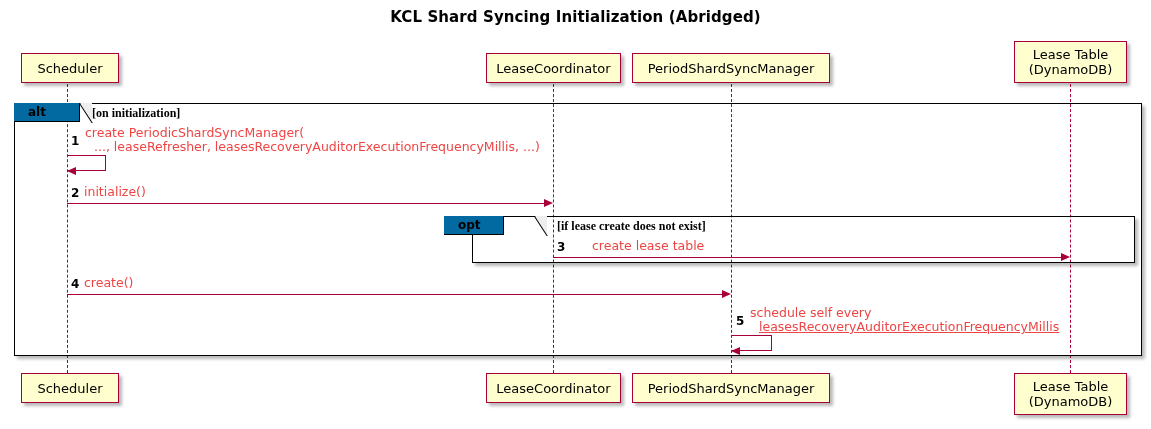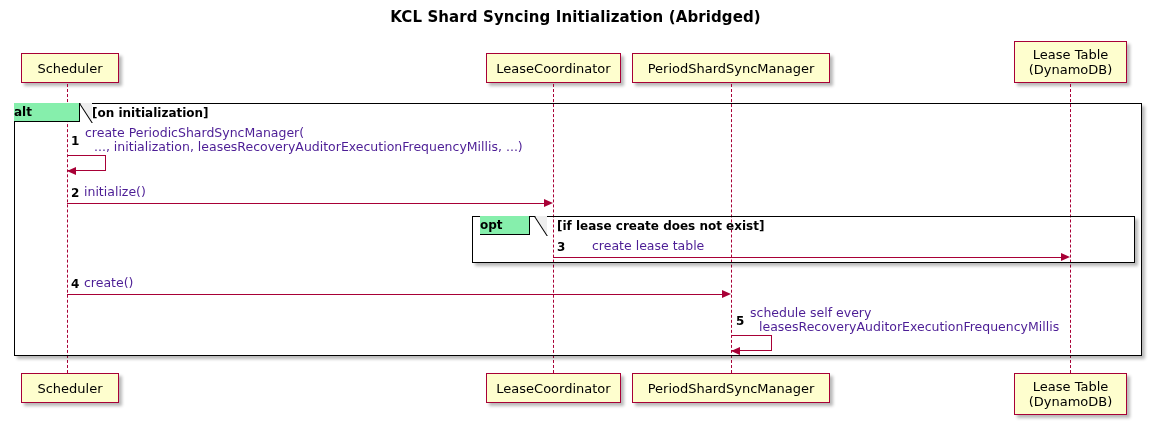--- a/index.html
+++ b/index.html
@@ -59,40 +59,42 @@
     position: absolute;
     box-sizing: border-box;
     border: 1.5px solid #000000;
     background: transparent;
     box-shadow: 3px 3px 3px rgba(0,0,0,0.28);
   }
   .group-tab {
     position: absolute;
     box-sizing: border-box;
     height: 19px;
-    background: #86efac;
+    background: #0369a1;
     border-right: 1.5px solid #000000;
     border-bottom: 1.5px solid #000000;
     font-size: 12px;
     font-weight: bold;
     color: #000000;
     display: flex;
     align-items: center;
+    padding-left: 14px;
   }
   .group-tab-corner {
     position: absolute;
     width: 0; height: 0;
     border-style: solid;
   }
   .group-label {
     position: absolute;
     font-size: 12px;
     font-weight: bold;
     color: #000000;
     white-space: nowrap;
+    font-family: Liberation Serif, serif;
   }
 
   
   .msg-line {
     position: absolute;
     height: 0;
     border-top: 1px solid #A80036;
   }
   .msg-arrow-right {
     position: absolute;
@@ -104,21 +106,21 @@
   .msg-arrow-left {
     position: absolute;
     width: 0; height: 0;
     border-top: 4px solid transparent;
     border-bottom: 4px solid transparent;
     border-right: 9px solid #A80036;
   }
   .msg-text {
     position: absolute;
     font-size: 12.5px;
-    color: #4c1d95;
+    color: #ef4444;
     white-space: nowrap;
     line-height: 14px;
   }
   .msg-num {
     position: absolute;
     font-size: 12px;
     font-weight: bold;
     color: #000000;
     white-space: nowrap;
   }
@@ -171,32 +173,32 @@
 <div style="position:absolute; left:79px; top:103px; width:15px; height:20px; overflow:hidden;">
   <div style="position:absolute; left:-1px; top:-1px; width:20px; height:26px;
               border-left:1.5px solid #000; transform-origin: top left;
               transform: rotate(-33deg);"></div>
 </div>
 
 <div class="group-label" style="left:92px; top:106px;">[on initialization]</div>
 
 <div class="msg-num" style="left:71px; top:134px;">1</div>
 <div class="msg-text" style="left:85px; top:126px;">create PeriodicShardSyncManager(</div>
-<div class="msg-text" style="left:94px; top:140px;">..., initialization, leasesRecoveryAuditorExecutionFrequencyMillis, ...)</div>
+<div class="msg-text" style="left:94px; top:140px;">..., leaseRefresher, leasesRecoveryAuditorExecutionFrequencyMillis, ...)</div>
 <div class="self-loop" style="left:67px; top:155px; width:39px; height:16px;"></div>
 <div class="msg-arrow-left" style="left:67px; top:167px;"></div>
 
 <div class="msg-num" style="left:71px; top:186px;">2</div>
 <div class="msg-text" style="left:84px; top:185px;">initialize()</div>
 <div class="msg-line" style="left:67px; top:203px; width:477px;"></div>
 <div class="msg-arrow-right" style="left:544px; top:199px;"></div>
 
 <div class="group-frame" style="left:472px; top:216px; width:663px; height:47px;"></div>
 
-<div class="group-tab" style="left:480px; top:216px; width:50px;">
+<div class="group-tab" style="left:444px; top:216px; width:60px;">
   <span>opt</span>
 </div>
 <div class="group-tab-corner" style="left:535px; top:216px;
             border-width:19px 0 0 12px;
             border-color:#EEEEEE transparent transparent transparent;"></div>
 <div style="position:absolute; left:534px; top:216px; width:15px; height:20px; overflow:hidden;">
   <div style="position:absolute; left:-1px; top:-1px; width:20px; height:26px;
               border-left:1.5px solid #000; transform-origin: top left;
               transform: rotate(-33deg);"></div>
 </div>
@@ -208,21 +210,21 @@
 <div class="msg-line" style="left:553px; top:257px; width:508px;"></div>
 <div class="msg-arrow-right" style="left:1061px; top:253px;"></div>
 
 <div class="msg-num" style="left:71px; top:277px;">4</div>
 <div class="msg-text" style="left:84px; top:276px;">create()</div>
 <div class="msg-line" style="left:67px; top:294px; width:655px;"></div>
 <div class="msg-arrow-right" style="left:722px; top:290px;"></div>
 
 <div class="msg-num" style="left:736px; top:314px;">5</div>
 <div class="msg-text" style="left:750px; top:306px;">schedule self every</div>
-<div class="msg-text" style="left:759px; top:320px;">leasesRecoveryAuditorExecutionFrequencyMillis</div>
+<div class="msg-text" style="left:759px; top:320px;text-decoration:underline;">leasesRecoveryAuditorExecutionFrequencyMillis</div>
 <div class="self-loop" style="left:731px; top:335px; width:41px; height:16px;"></div>
 <div class="msg-arrow-left" style="left:731px; top:347px;"></div>
 
 <div class="participant" style="left:21px; top:373px; width:98px; height:30px;">
   <span>Scheduler</span>
 </div>
 
 <div class="participant" style="left:486px; top:373px; width:135px; height:30px;">
   <span>LeaseCoordinator</span>
 </div>

